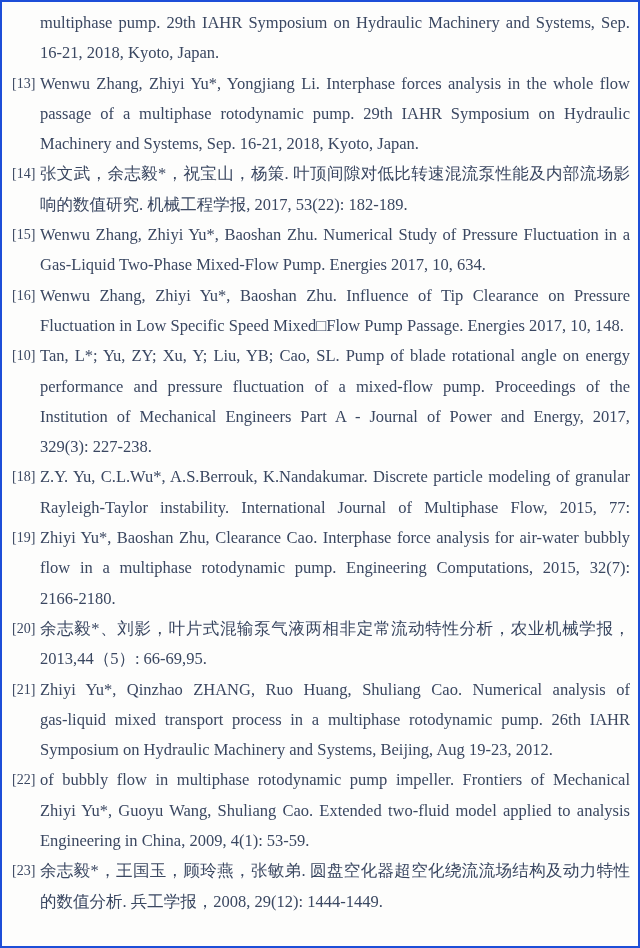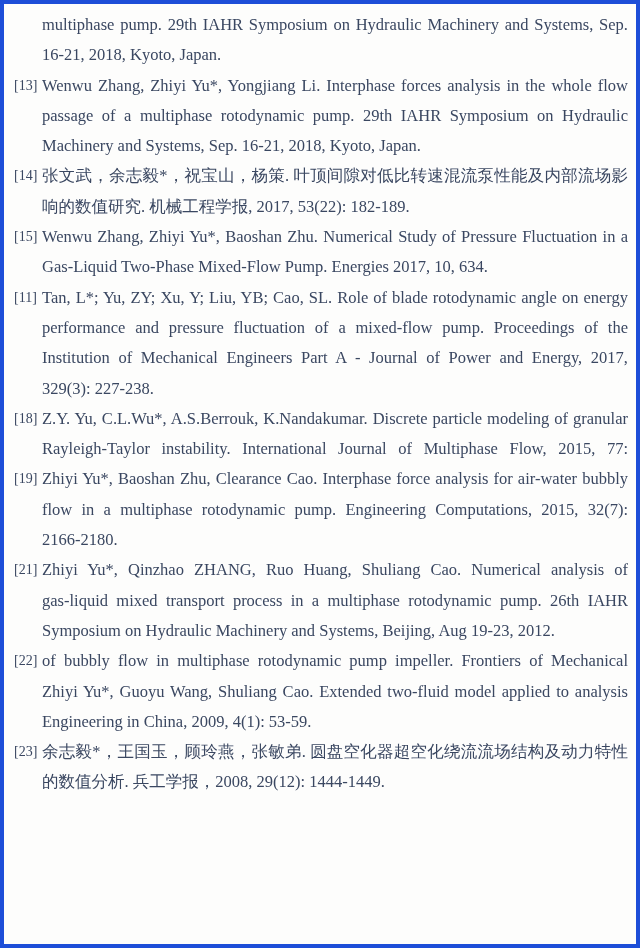--- a/index.html
+++ b/index.html
@@ -6,21 +6,21 @@
     margin: 0;
     padding: 0;
     background: #ffffff;
   }
   .page {
     position: relative;
     width: 640px;
     height: 948px;
     box-sizing: border-box;
     background: #fdfdfc;
-    border: 4px solid #1d4ed8;
+    border: 2px solid #1d4ed8;
     outline: 1px solid #e8e8e8;
     overflow: hidden;
     font-family: "Liberation Serif", "DejaVu Serif", serif;
     color: #3a4761;
     padding: 6px 8px 0 10px;
   }
   .ref-list {
     width: 100%;
   }
   .entry {
@@ -68,36 +68,46 @@
         <span class="ref-label">[14]</span>
         <div class="line">张文武，余志毅*，祝宝山，杨策. 叶顶间隙对低比转速混流泵性能及内部流场影</div>
         <div class="line last">响的数值研究. 机械工程学报, 2017, 53(22): 182-189.</div>
       </div>
       <div class="entry">
         <span class="ref-label">[15]</span>
         <div class="line">Wenwu Zhang, Zhiyi Yu*, Baoshan Zhu. Numerical Study of Pressure Fluctuation in a</div>
         <div class="line last">Gas-Liquid Two-Phase Mixed-Flow Pump. Energies 2017, 10, 634.</div>
       </div>
       <div class="entry">
-        <span class="ref-label">[11]</span>
-        <div class="line">Tan, L*; Yu, ZY; Xu, Y; Liu, YB; Cao, SL. Role of blade rotodynamic angle on energy</div>
+        <span class="ref-label">[16]</span>
+        <div class="line">Wenwu Zhang, Zhiyi Yu*, Baoshan Zhu. Influence of Tip Clearance on Pressure</div>
+        <div class="line last">Fluctuation in Low Specific Speed Mixed□Flow Pump Passage. Energies 2017, 10, 148.</div>
+      </div>
+      <div class="entry">
+        <span class="ref-label">[10]</span>
+        <div class="line">Tan, L*; Yu, ZY; Xu, Y; Liu, YB; Cao, SL. Pump of blade rotational angle on energy</div>
         <div class="line">performance and pressure fluctuation of a mixed-flow pump. Proceedings of the</div>
         <div class="line">Institution of Mechanical Engineers Part A - Journal of Power and Energy, 2017,</div>
         <div class="line last">329(3): 227-238.</div>
       </div>
       <div class="entry">
         <span class="ref-label">[18]</span>
         <div class="line">Z.Y. Yu, C.L.Wu*, A.S.Berrouk, K.Nandakumar. Discrete particle modeling of granular</div>
         <div class="line">Rayleigh-Taylor instability. International Journal of Multiphase Flow, 2015, 77:</div>
       </div>
       <div class="entry">
         <span class="ref-label">[19]</span>
         <div class="line">Zhiyi Yu*, Baoshan Zhu, Clearance Cao. Interphase force analysis for air-water bubbly</div>
         <div class="line">flow in a multiphase rotodynamic pump. Engineering Computations, 2015, 32(7):</div>
         <div class="line last">2166-2180.</div>
+      </div>
+      <div class="entry">
+        <span class="ref-label">[20]</span>
+        <div class="line">余志毅*、刘影，叶片式混输泵气液两相非定常流动特性分析，农业机械学报，</div>
+        <div class="line last">2013,44（5）: 66-69,95.</div>
       </div>
       <div class="entry">
         <span class="ref-label">[21]</span>
         <div class="line">Zhiyi Yu*, Qinzhao ZHANG, Ruo Huang, Shuliang Cao. Numerical analysis of</div>
         <div class="line">gas-liquid mixed transport process in a multiphase rotodynamic pump. 26th IAHR</div>
         <div class="line last">Symposium on Hydraulic Machinery and Systems, Beijing, Aug 19-23, 2012.</div>
       </div>
       <div class="entry">
         <span class="ref-label">[22]</span>
         <div class="line">of bubbly flow in multiphase rotodynamic pump impeller. Frontiers of Mechanical</div>

